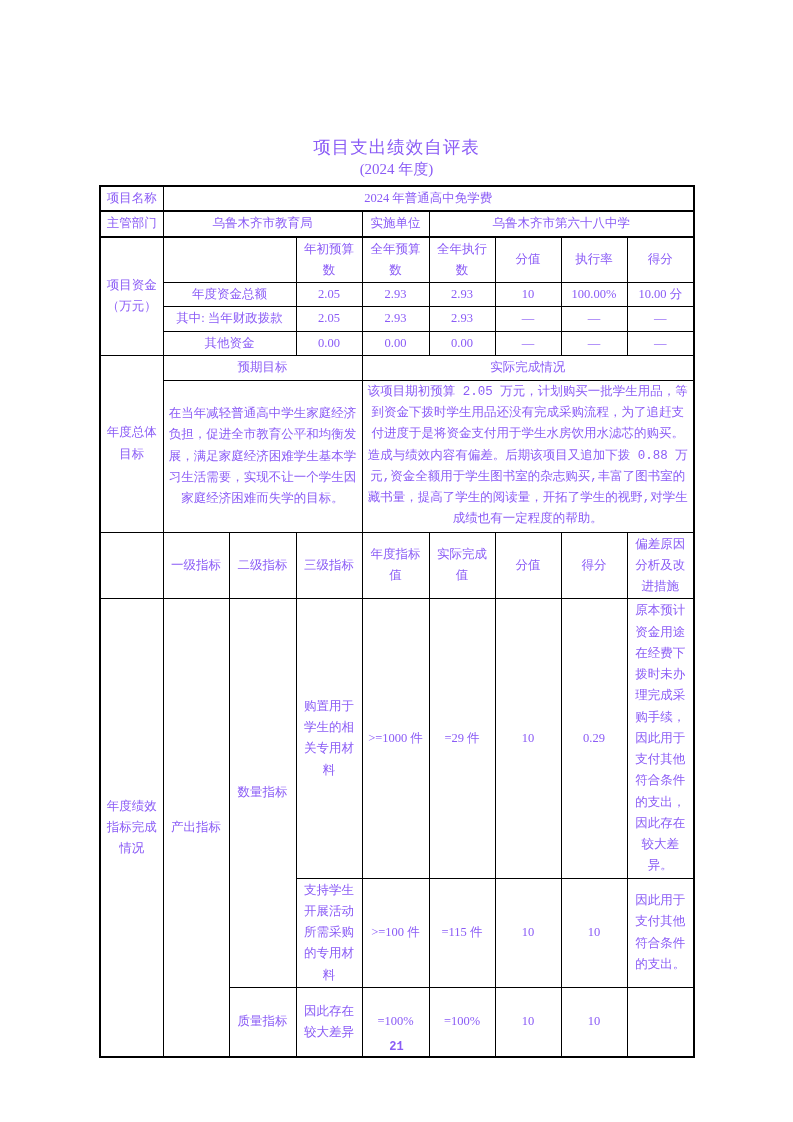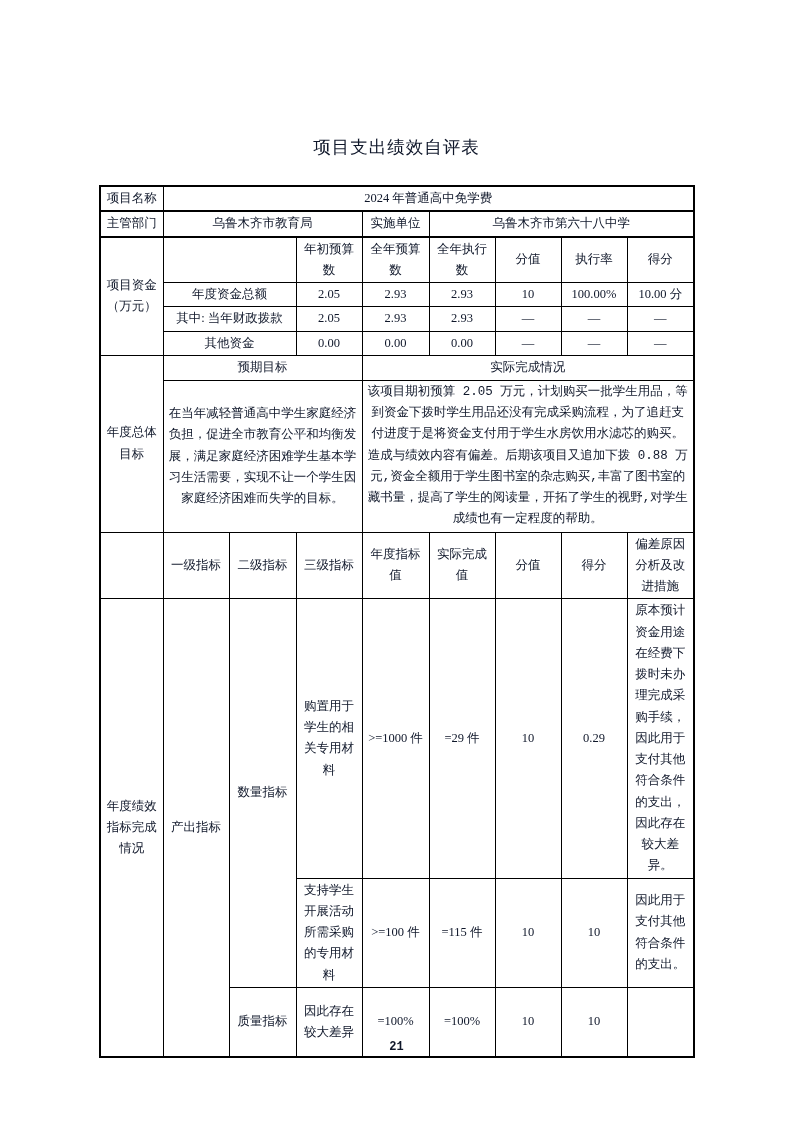--- a/index.html
+++ b/index.html
@@ -3,21 +3,21 @@
 <meta charset="utf-8">
 <style>
   * { box-sizing: border-box; }
   html,body { margin:0; padding:0; background:#e8e8e8; }
   .page {
     position: relative;
     width: 793px; height: 1122px;
     margin: 0 auto;
     background: #ffffff;
     font-family: "Liberation Serif", "DejaVu Serif", serif;
-    color: #0f172a;
+    color: #8b5cf6;
   }
   .doc-title {
     position:absolute; top:135px; left:0; width:100%;
     text-align:center; font-size:17.5px; letter-spacing:1px;
   }
   .doc-subtitle {
     position:absolute; top:160px; left:0; width:100%;
     text-align:center; font-size:15px;
   }
   table.eval {
@@ -50,20 +50,21 @@
     text-align:center; font-size:12px; font-weight:bold;
     font-family:Liberation Mono, monospace;
   }
 </style>
 </head>
 <body>
 
 <div class="page">
 
   <div class="doc-title">项目支出绩效自评表</div>
+  <div class="doc-subtitle">(2024 年度)</div>
 
   <table class="eval">
     <colgroup>
       <col style="width:63px">
         <col style="width:66px">
         <col style="width:67px">
       <col style="width:66px">
         <col style="width:67px">
         <col style="width:66px">
       <col style="width:66px">

